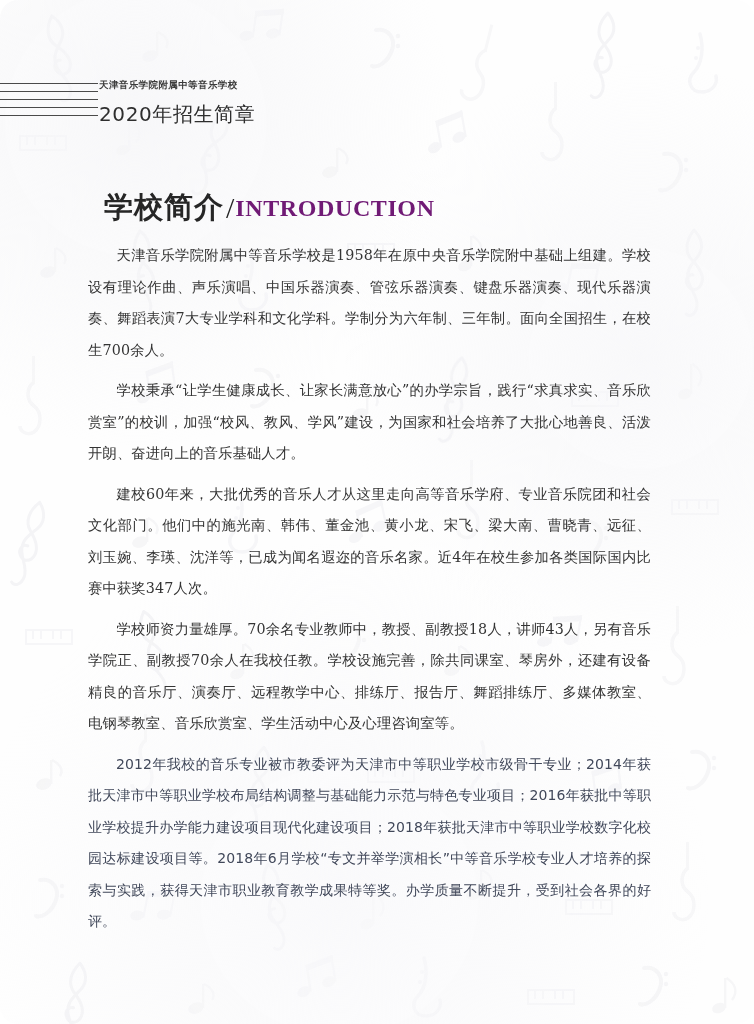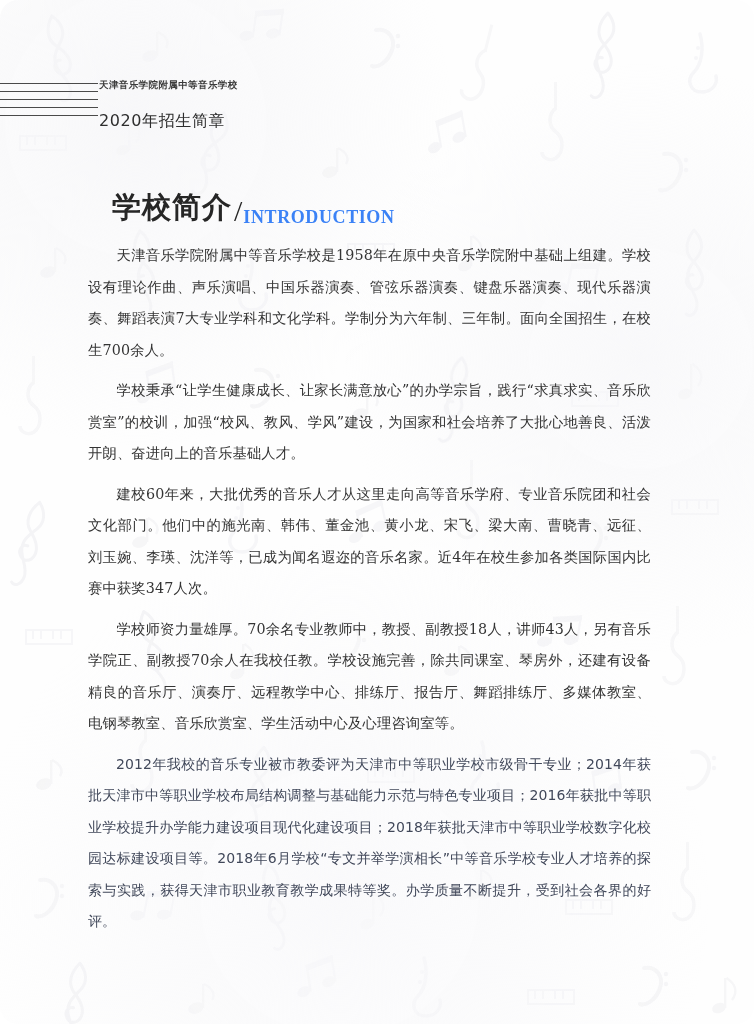--- a/index.html
+++ b/index.html
@@ -94,58 +94,58 @@
     font-family: "DejaVu Sans", "Liberation Sans", sans-serif;
     font-size: 9.5px;
     letter-spacing: 0.4px;
     color: #3b3b3b;
     font-weight: 700;
     line-height: 14px;
     white-space: nowrap;
   }
   .header-title {
     font-family: "DejaVu Sans", "Liberation Sans", sans-serif;
-    font-size: 16px;
+    font-size: 20px;
     letter-spacing: 0.6px;
     color: #2e2e2e;
     font-weight: 500;
     line-height: 26px;
-    margin-top: 16px;
+    margin-top: 9px;
     white-space: nowrap;
   }
 
   
   .section-title {
     position: absolute;
-    left: 112px;
+    left: 104px;
     top: 160px;
     display: flex;
-    align-items: flex-end;
+    align-items: center;
     white-space: nowrap;
     margin-top: 28px;
   }
   .section-title-cn {
     font-family: "DejaVu Sans", "Liberation Sans", sans-serif;
     font-size: 29px;
     font-weight: 700;
     color: #262626;
     letter-spacing: 1px;
   }
   .section-title-slash {
     font-family: "Liberation Serif", "DejaVu Serif", serif;
     font-size: 30px;
     color: #262626;
     padding: 0 1px 0 2px;
     font-weight: 400;
   }
   .section-title-en {
     font-family: "Liberation Serif", "DejaVu Serif", serif;
-    font-size: 18px;
+    font-size: 24px;
     font-weight: 700;
-    color: #3b82f6;
+    color: #701a75;
     letter-spacing: 0.6px;
     font-variant: small-caps;
     text-transform: uppercase;
   }
 
   
   .body-copy {
     position: absolute;
     left: 88px;
     top: 240px;

